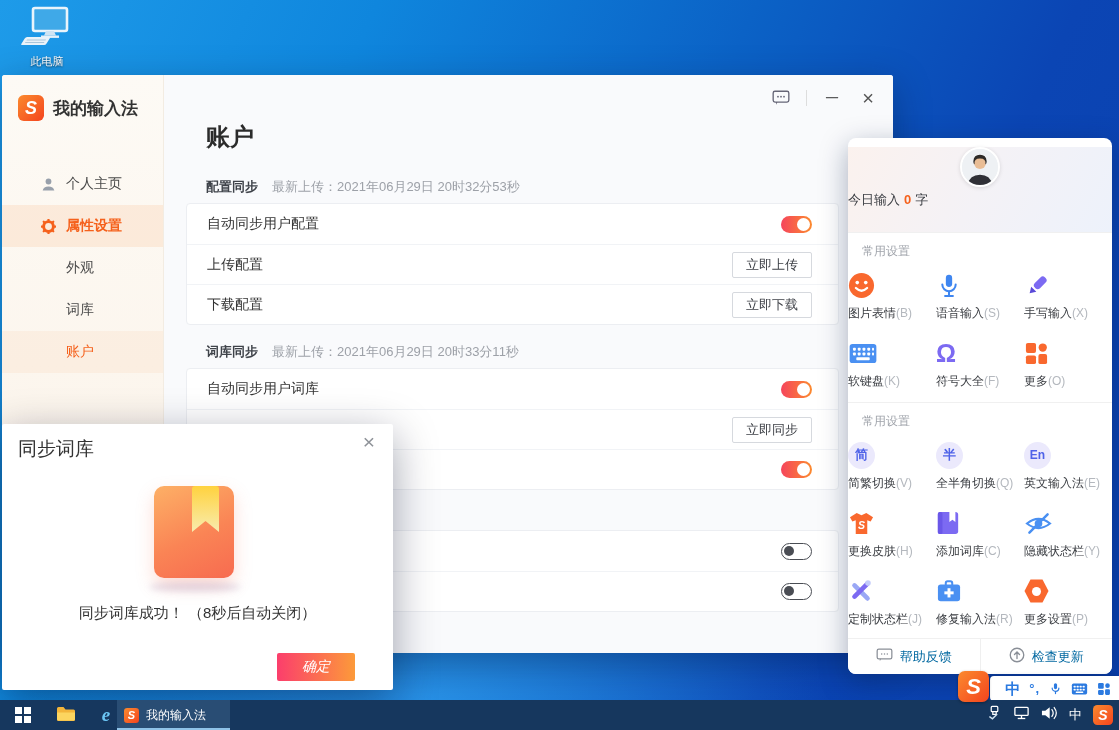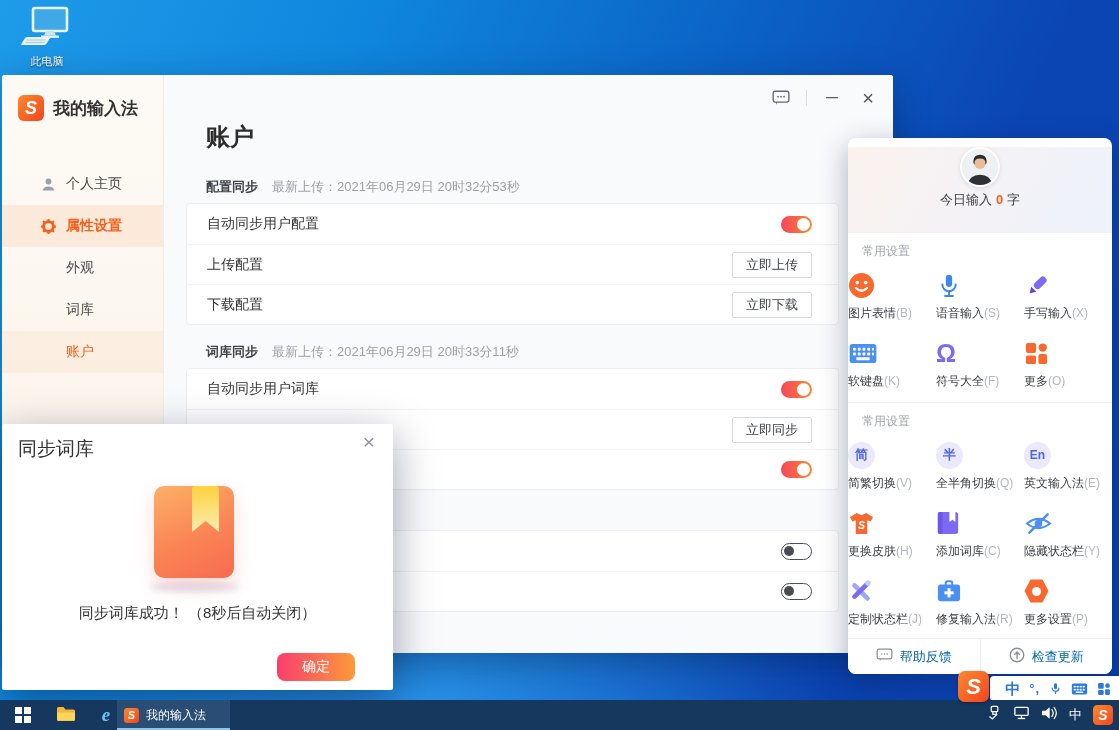--- a/index.html
+++ b/index.html
@@ -56,21 +56,21 @@
   .toggle.on::after{ content:""; position:absolute; right:2px; top:2px; width:13px; height:13px;
                      border-radius:50%; background:#fff; }
   .toggle.off{ background:#fff; border:1.5px solid #4a4d54; }
   .toggle.off::after{ content:""; position:absolute; left:2px; top:2px; width:10px; height:10px;
                       border-radius:50%; background:#4a4d54; }
 
   
   .panel{ position:absolute; left:848px; top:138px; width:264px; height:536px; background:#fff;
           border-radius:8px; box-shadow:0 8px 28px rgba(10,30,70,.35); overflow:hidden; }
   .p-head{ height:86px; background:linear-gradient(120deg,#fbf2ee 0%,#f4f2f6 50%,#edf2fb 100%);
-           text-align:center; border-bottom:1px solid #f0f0f0;}
+           border-bottom:1px solid #f0f0f0;}
   .avatar{ width:40px; height:40px; border-radius:50%; overflow:hidden; margin:9px auto 4px;
            border:2px solid #fff; box-shadow:0 1px 4px rgba(0,0,0,.12); background:#eef1f4;}
   .p-stat{ font-size:13px; color:#3a3d42; }
   .p-stat .cnt{ color:#f5611c; font-weight:bold; margin:0 4px; }
   .p-sec-title{ font-size:12px; color:#a0a4ab; margin:10px 0 2px 14px; }
   .p-grid{ display:grid; grid-template-columns:repeat(3,1fr); }
   .p-cell{ height:68px; display:flex; flex-direction:column; align-items:flex-start; justify-content:center;
            gap:5px; cursor:pointer; }
   .p-cell .icn{ height:30px; display:flex; align-items:center; justify-content:center; }
   .p-cell .lb{ font-size:12px; color:#3a3d42; white-space:nowrap; }
@@ -97,23 +97,23 @@
               width:24px; height:24px; text-align:center; line-height:24px;}
   .book{ position:absolute; left:152px; top:62px; width:80px; height:92px; border-radius:10px;
          background:linear-gradient(155deg,#fdb066 0%,#fa8455 55%,#f76b50 100%);
          box-shadow:0 8px 18px rgba(248,120,90,.25); }
   .bookmark{ position:absolute; right:15px; top:0; width:27px; height:46px;
              background:linear-gradient(180deg,#ffd23e 0%,#f8ecaf 100%);
              clip-path:polygon(0 0,100% 0,100% 100%,50% 76%,0 100%); border-radius:3px 3px 0 0;}
   .book-shadow{ position:absolute; left:147px; top:158px; width:92px; height:10px; border-radius:50%;
                 background:rgba(120,90,150,.18); filter:blur(3px); }
   .dlg-msg{ position:absolute; left:0; right:0; top:180px; text-align:center; font-size:15px; color:#333; }
-  .dlg-ok{ position:absolute; right:38px; top:229px; width:78px; height:28px; border:none; border-radius:8px;
+  .dlg-ok{ position:absolute; right:38px; top:229px; width:78px; height:28px; border:none; border-radius:2px;
            background:linear-gradient(90deg,#fb3e6c,#fc9a3a); color:#fff; font-size:14px; cursor:pointer;
-           font-family:inherit;}
+           font-family:inherit;font-style:italic;}
 
   
   .float-bar{ position:absolute; left:990px; top:676px; width:129px; height:25px; background:#fff;
               border-radius:4px 0 0 4px; box-shadow:0 2px 6px rgba(0,0,0,.3);
               display:flex; align-items:center; justify-content:flex-end; gap:9px; padding-right:8px;}
   .float-s{ position:absolute; left:958px; top:671px; z-index:5; }
   .fb-ic{ color:#2b7ae0; font-weight:bold; font-size:14px; line-height:1; cursor:pointer;
           display:flex; align-items:center;}
 
   

